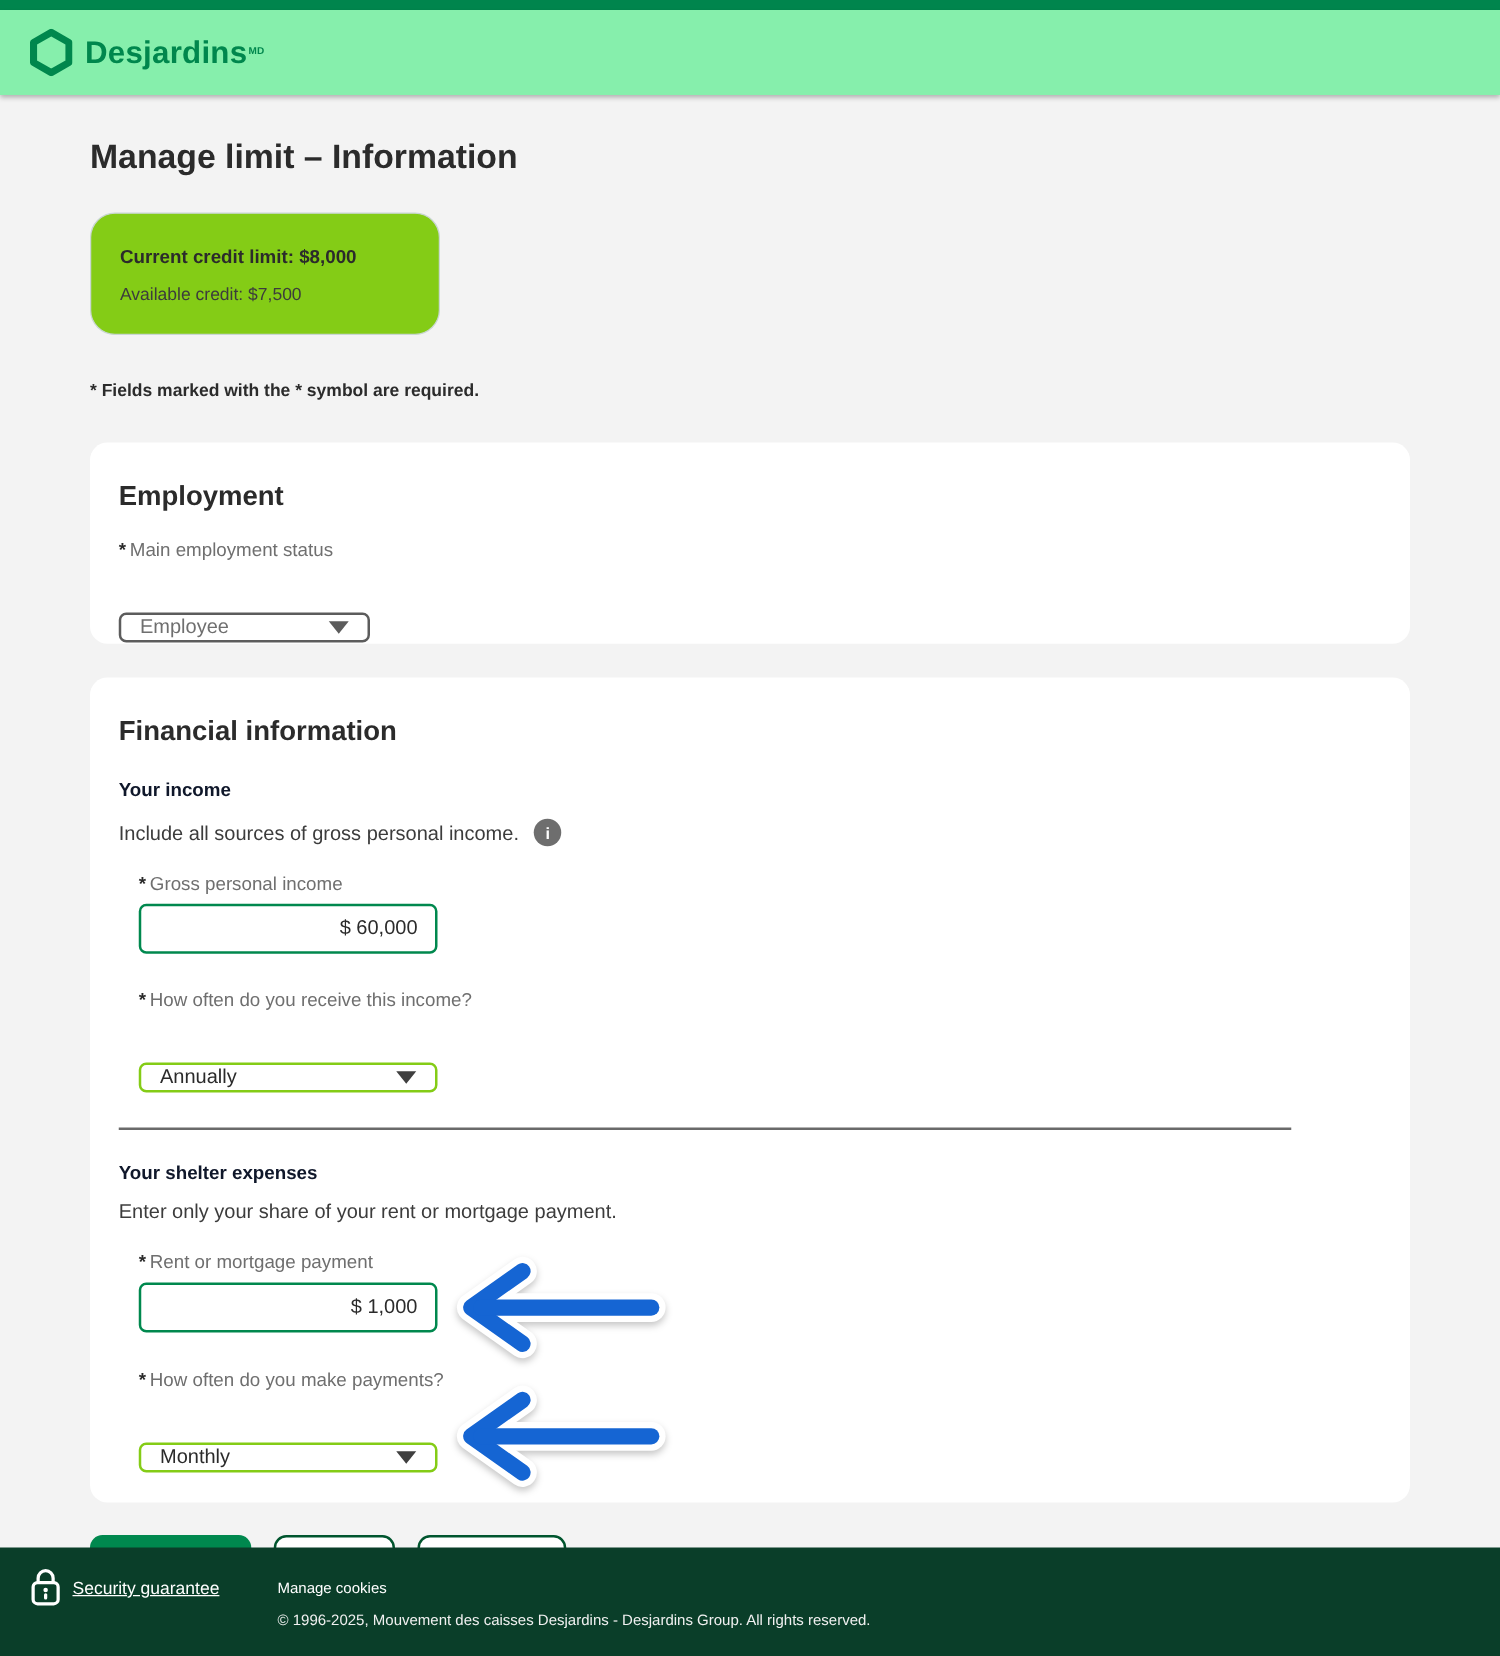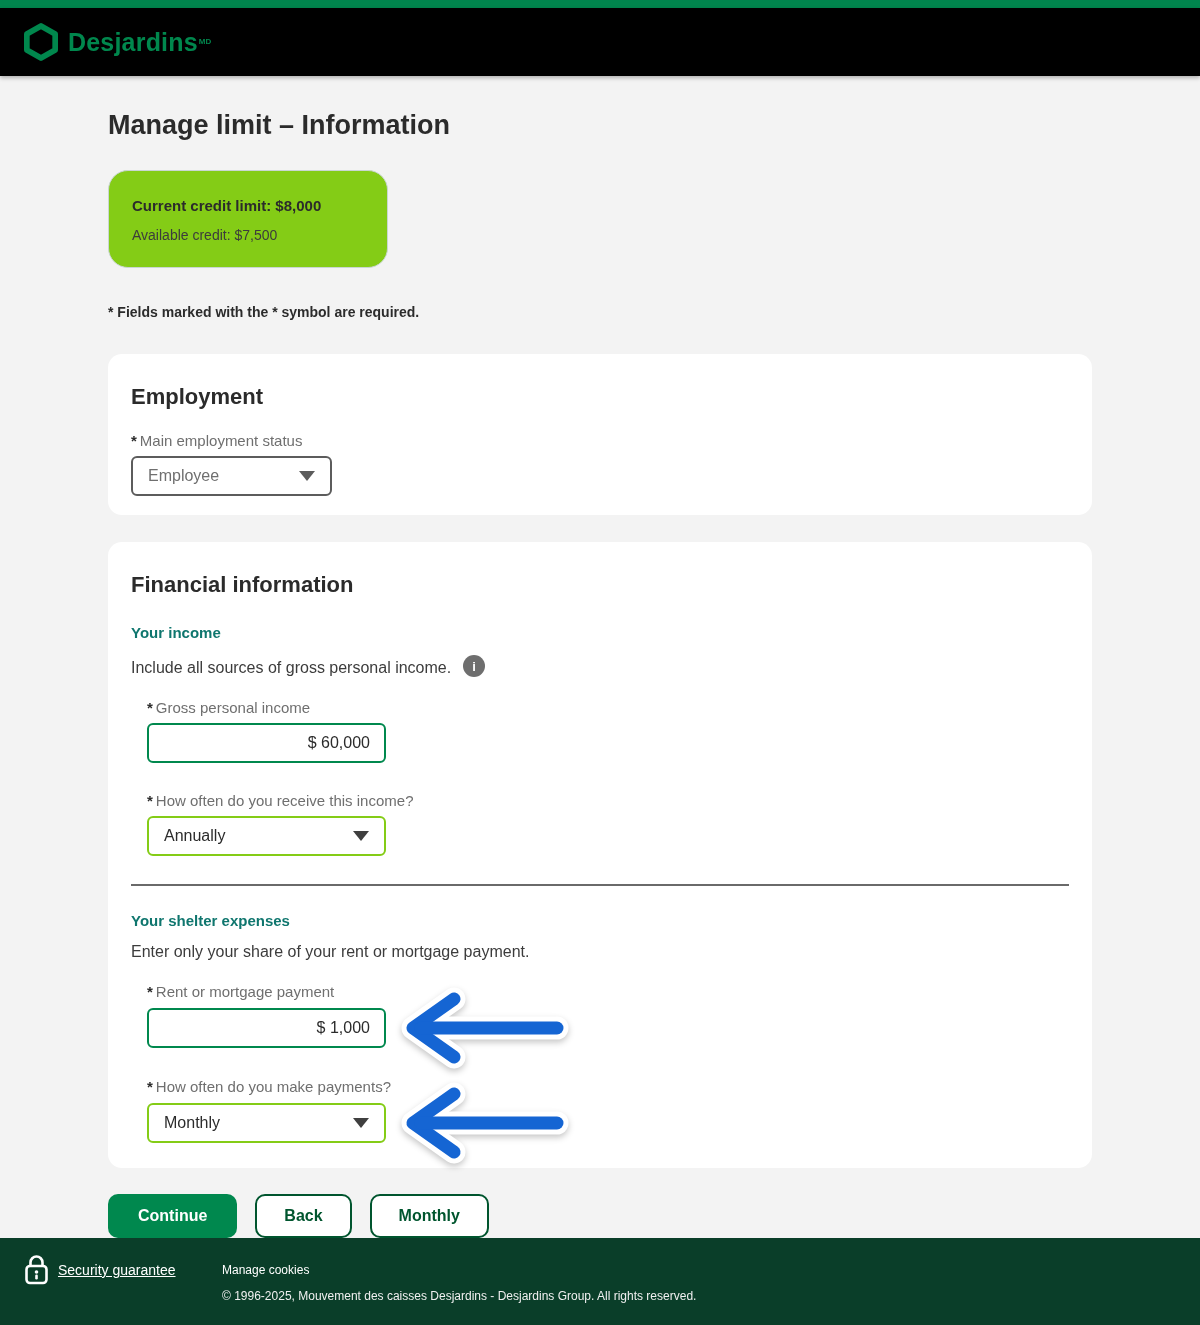--- a/index.html
+++ b/index.html
@@ -9,54 +9,54 @@
     background: #f3f3f3;
     color: #2b2b2b;
     width: 1200px;
     height: 1325px;
     overflow: hidden;
     position: relative;
   }
   
   .topbar { height: 8px; background: #00854d; }
   .header {
-    height: 68px; background: #000000;
+    height: 68px; background: #86efac;
     display: flex; align-items: center;
     padding-left: 24px;
     box-shadow: 0 2px 4px rgba(0,0,0,0.28);
     position: relative; z-index: 5;
   }
   .logo { display: flex; align-items: center; gap: 10px; cursor: pointer; }
   .logo-hex { display: block; }
   .logo-text {
     color: #00874d; font-size: 25px; font-weight: bold; letter-spacing: 0.2px;
   }
   .logo-sup { color: #00874d; font-size: 8px; font-weight: bold; vertical-align: super; margin-left: 1px; }
   
-  .main { padding: 0 108px; }
+  .main { padding: 0 72px; }
   .page-title { font-size: 27px; font-weight: bold; color: #2b2b2b; padding-top: 34px; }
   .credit-box {
     margin-top: 29px;
     width: 280px;
     background: #84cc16;
     border: 1px solid #c9d6d2;
     border-radius: 20px;
     padding: 26px 23px 24px 23px;
   }
   .credit-box .line1 { font-size: 15px; font-weight: bold; color: #2b2b2b; }
   .credit-box .line2 { font-size: 14px; color: #3c3c3c; margin-top: 13px; }
   .required-note { margin-top: 36px; font-size: 14px; font-weight: bold; color: #2b2b2b; }
   .card {
     background: #ffffff;
     border-radius: 14px;
     margin-top: 34px;
     padding: 24px 23px 24px 23px;
   }
   .card h2 { font-size: 22px; font-weight: bold; color: #2b2b2b; margin-top: 6px; }
-  .sub-heading { font-size: 15px; font-weight: bold; color: #0f766e; margin-top: 26px; }
+  .sub-heading { font-size: 15px; font-weight: bold; color: #0f172a; margin-top: 26px; }
   .desc-row { display: flex; align-items: flex-end; gap: 12px; margin-top: 14px; }
   .desc-text { font-size: 16px; color: #3c3c3c; }
   .info-icon {
     width: 22px; height: 22px; border-radius: 50%;
     background: #6e6e6e; color: #ffffff;
     font-size: 13px; font-weight: bold; font-style: normal;
     display: inline-flex; align-items: center; justify-content: center;
     cursor: pointer;
   }
   .form-group { margin-left: 16px; margin-top: 20px; }
@@ -66,25 +66,25 @@
   .input-row { display: flex; align-items: center; gap: 13px; margin-top: 7px; }
   .text-input {
     width: 239px; height: 40px;
     border: 2px solid #00884e; border-radius: 6px;
     padding: 0 14px;
     font-size: 16px; color: #2b2b2b;
     font-family: "Liberation Sans", "DejaVu Sans", sans-serif;
     background: #ffffff; outline: none; text-align: right;
   }
   .select-box {
-    width: 201px; height: 40px;
+    width: 201px; height: 24px;
     border: 2px solid #84cc16; border-radius: 6px;
     background: #ffffff;
     display: flex; align-items: center; justify-content: space-between;
-    padding: 0 15px; cursor: pointer;
+    padding: 0 15px; cursor: pointer; margin-top: 34px;
   }
   .select-box.wide { width: 239px; }
   .select-box.gray { border-color: #5c5c5c; }
   .select-box .select-value { font-size: 16px; color: #2b2b2b; }
   .select-box.gray .select-value { color: #6f6f6f; }
   .chevron-down {
     width: 0; height: 0;
     border-left: 8px solid transparent;
     border-right: 8px solid transparent;
     border-top: 10px solid #3f3f3f;

